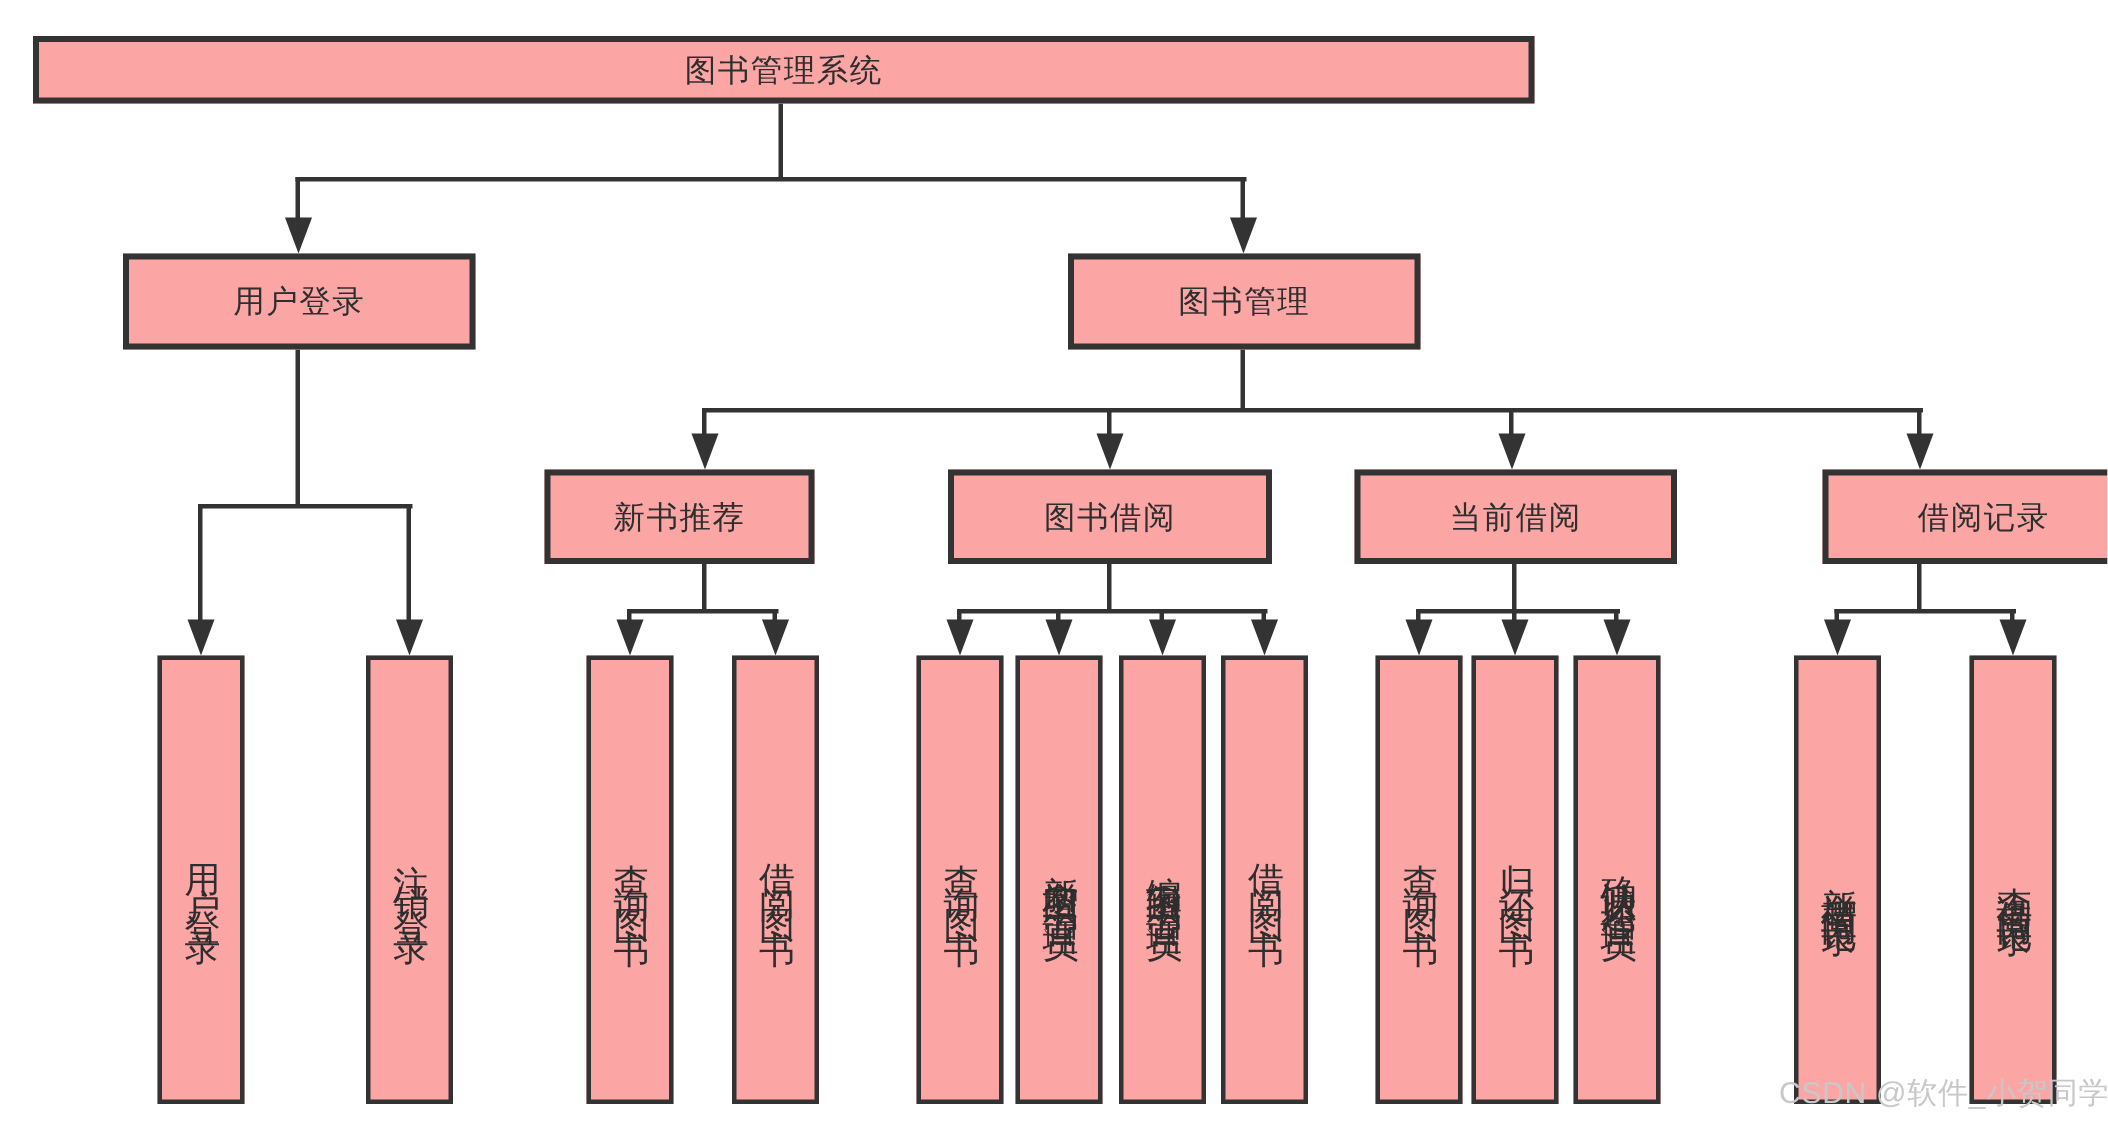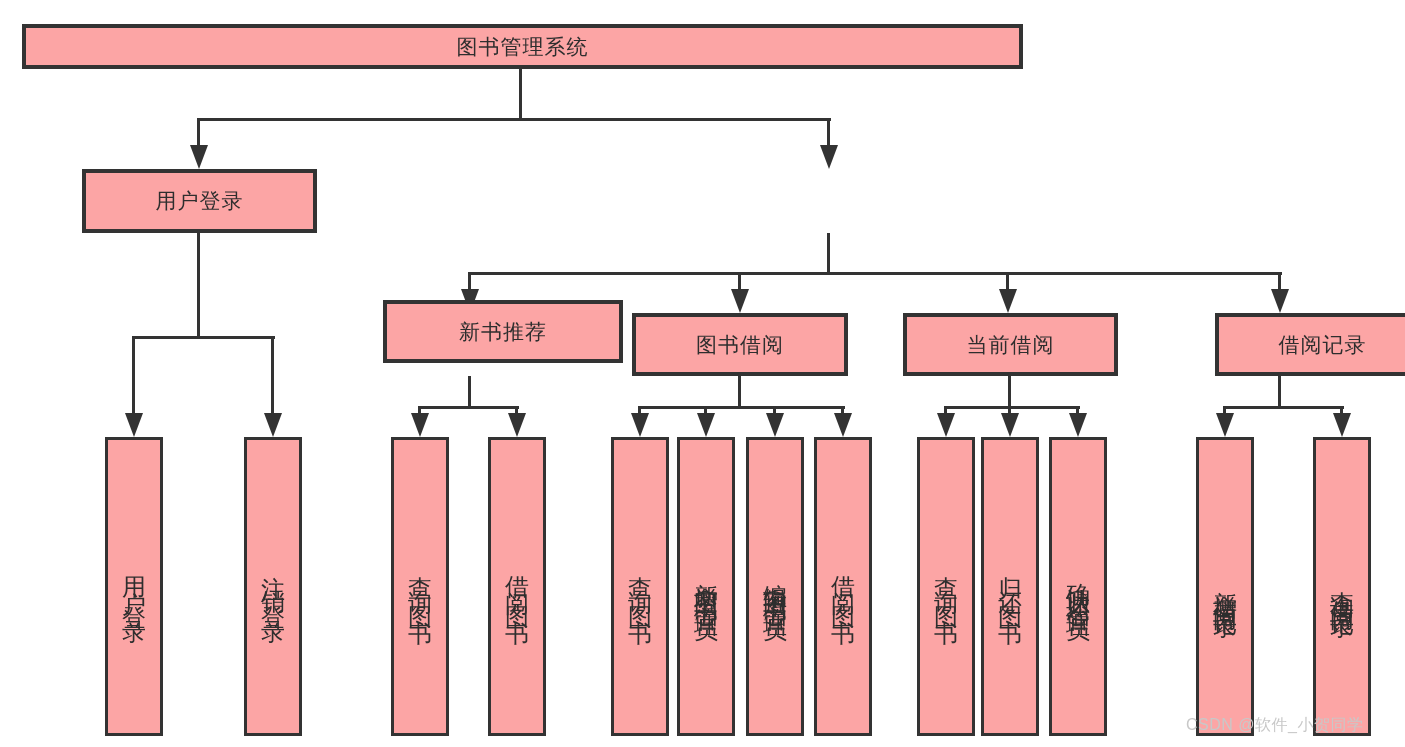--- a/index.html
+++ b/index.html
@@ -41,21 +41,21 @@
     writing-mode:vertical-rl;
     text-orientation:mixed;
     font-size:24px;
     letter-spacing:5px;
     line-height:1;
     color:var(--text);
   }
   .vlabel.short{letter-spacing:15px;}
   .watermark{
     position:absolute;left:1186px;top:715px;
-    font-size:16px;color:#c8c8c8;
+    font-size:20px;color:#c8c8c8;
     white-space:nowrap;z-index:6;letter-spacing:0.5px;
   }
 </style>
 </head>
 <body>
 
 <div class="canvas">
 
   <div class="vline" style="left:519px;top:69px;height:49px;"></div>
   <div class="hline" style="left:197px;top:118px;width:634px;"></div>
@@ -97,22 +97,25 @@
   <div class="arrow" style="left:1223px;top:406px;height:31px;"></div>
   <div class="arrow" style="left:1340px;top:406px;height:31px;"></div>
 
   <div class="box" style="left:22px;top:24px;width:1001px;height:45px;">
     <span class="hlabel">图书管理系统</span>
   </div>
 
   <div class="box" style="left:82px;top:169px;width:235px;height:64px;">
     <span class="hlabel">用户登录</span>
   </div>
+  <div class="box" style="left:712px;top:169px;width:235px;height:64px;">
+    <span class="hlabel">图书管理</span>
+  </div>
 
-  <div class="box" style="left:363px;top:300px;width:240px;height:63px;margin-left:20px;">
+  <div class="box" style="left:363px;top:313px;width:180px;height:63px;">
     <span class="hlabel">新书推荐</span>
   </div>
   <div class="box" style="left:903px;top:313px;width:215px;height:63px;">
     <span class="hlabel">当前借阅</span>
   </div>
   <div class="box" style="left:632px;top:313px;width:216px;height:63px;">
     <span class="hlabel">图书借阅</span>
   </div>
   <div class="box" style="left:1215px;top:313px;width:215px;height:63px;">
     <span class="hlabel">借阅记录</span>

